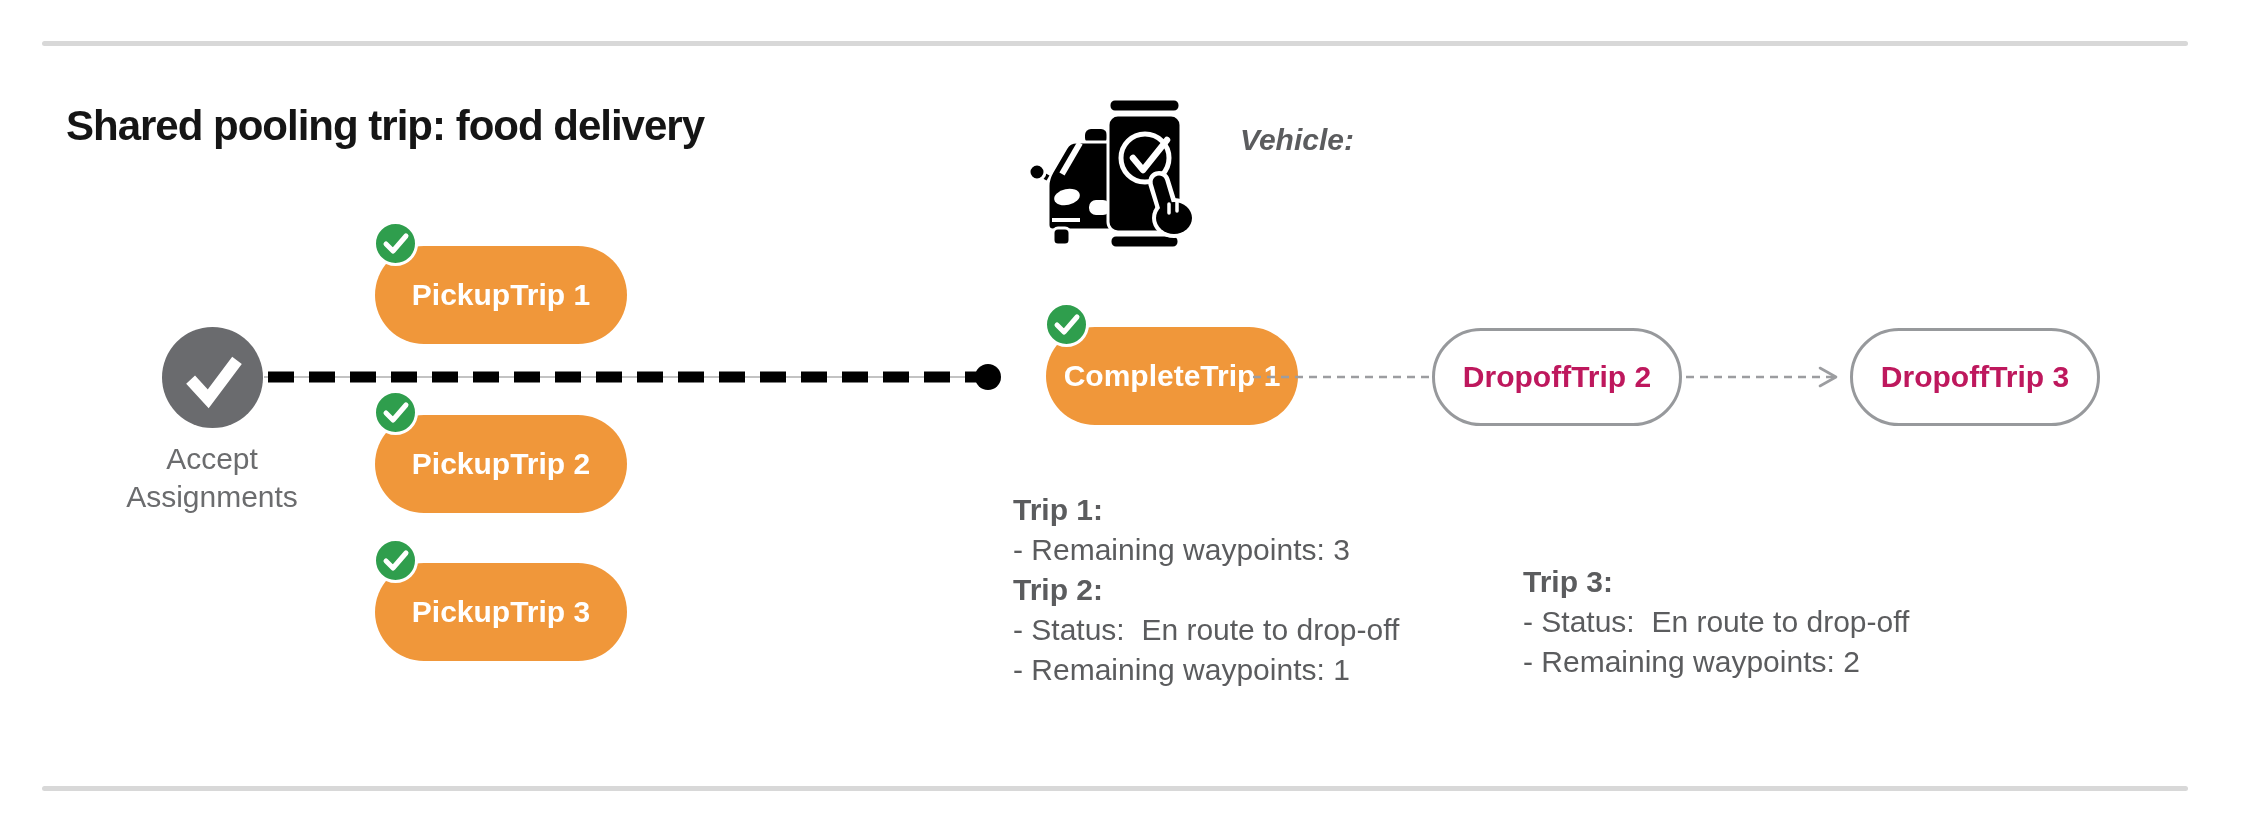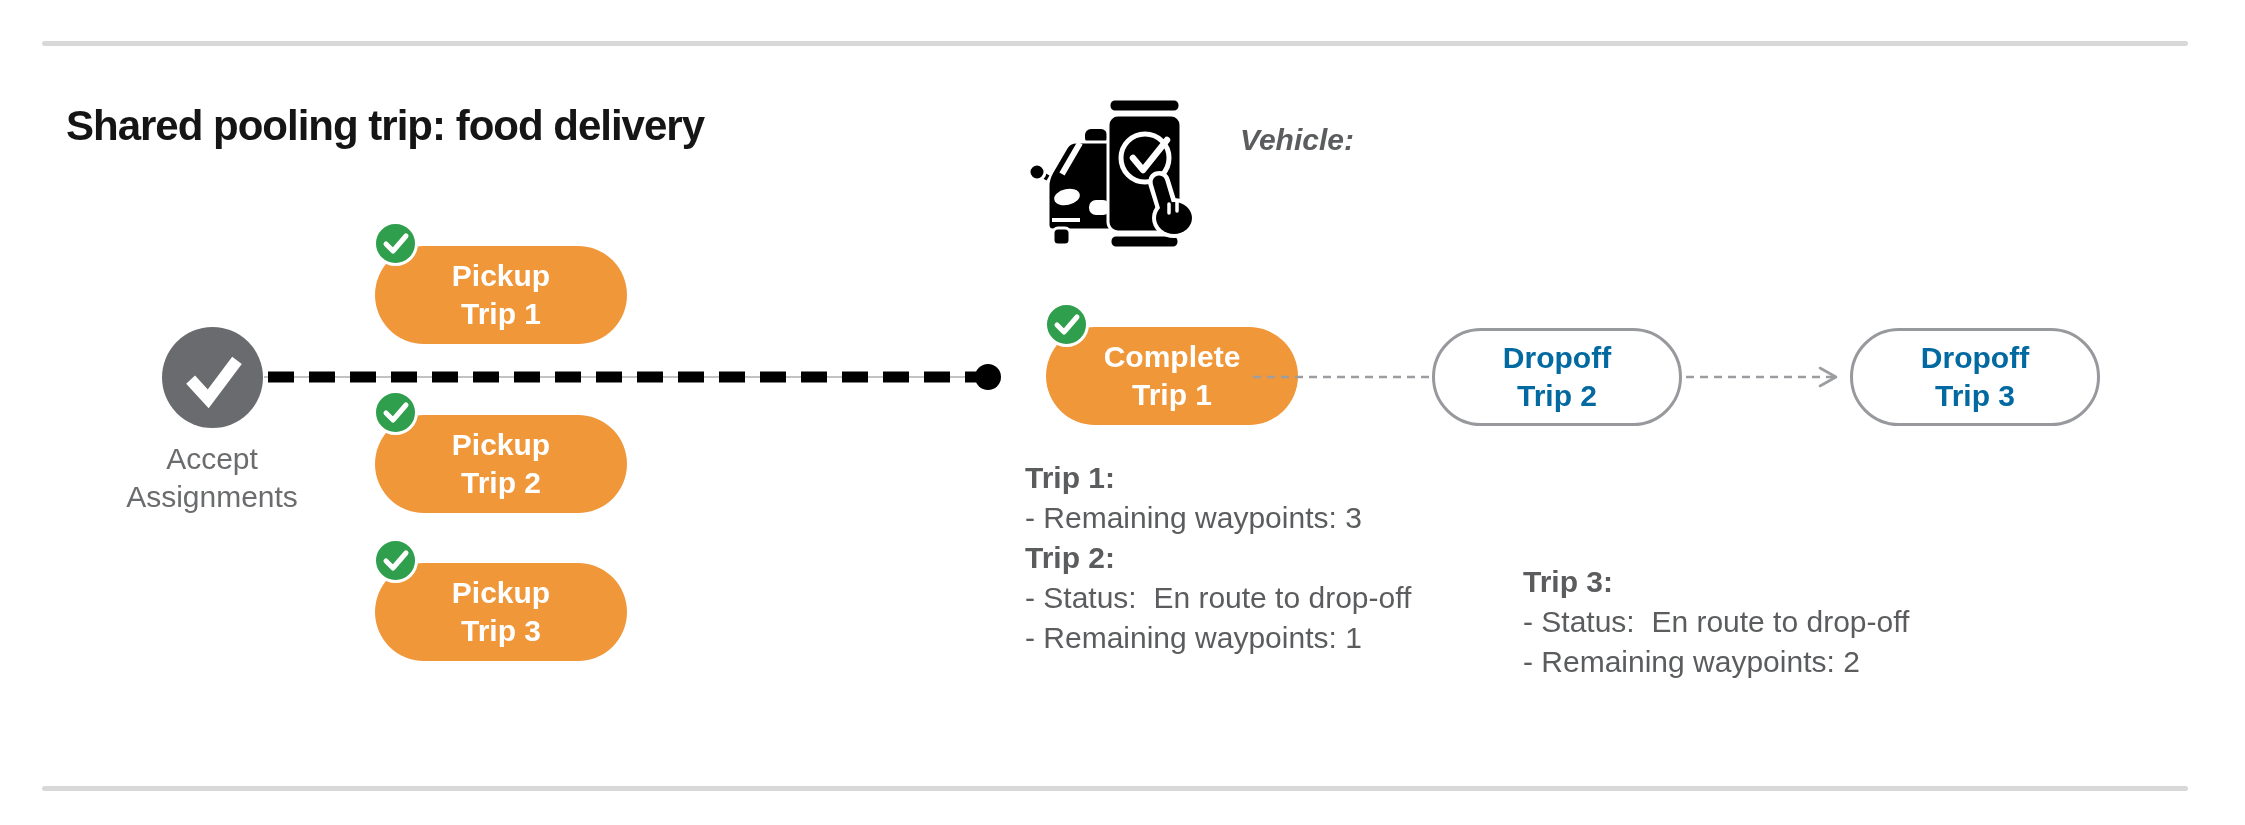--- a/index.html
+++ b/index.html
@@ -13,26 +13,26 @@
     left:66px;top:78px;font-size:42px;font-weight:700;color:#151515;
     letter-spacing:-1px;white-space:nowrap;margin-top:24px;
   }
   .vehicle-text{left:1240px;top:116px;font-size:30px;line-height:48px;color:#5b5c5e;}
   .vehicle-heading{font-weight:700;}
   .vehicle-detail{white-space:pre-wrap;}
   .start-node{left:162px;top:327px;width:101px;height:101px;border-radius:50%;background:#6a6b6e;
     display:flex;align-items:center;justify-content:center;}
   .start-label{left:62px;top:440px;width:300px;text-align:center;font-size:30px;line-height:38px;color:#6b6c6e;}
   .pill{
-    width:252px;height:98px;border-radius:49px;display:flex;flex-direction:column;
+    width:252px;height:98px;border-radius:49px;display:flex;
     align-items:center;justify-content:center;font-size:30px;font-weight:700;line-height:38px;
     box-sizing:border-box;white-space:nowrap;
   }
   .pill.orange{background:#f0973a;color:#ffffff;}
-  .pill.outline{background:#ffffff;border:3px solid #97999c;color:#0369a1;width:250px;}
+  .pill.outline{background:#ffffff;border:3px solid #97999c;color:#be185d;width:250px;}
   .badge{
     position:absolute;left:-2px;top:-25px;width:45px;height:45px;border-radius:50%;
     background:#2f9e4d;border:3px solid #ffffff;box-sizing:border-box;
     display:flex;align-items:center;justify-content:center;
   }
   .trip-block{font-size:30px;line-height:40px;color:#5b5c5e;}
   .trip-heading{font-weight:700;}
   .trip-line{white-space:pre-wrap;}
 </style>
 </head>
@@ -143,21 +143,21 @@
   <svg class="abs" style="left:1684px;top:366px;" width="168" height="22">
     <line x1="2" y1="11" x2="150" y2="11" stroke="#9c9da0" stroke-width="2.6" stroke-dasharray="8 6"></line>
     <polyline points="136,2 152,11 136,20" fill="none" stroke="#9c9da0" stroke-width="2.6" stroke-linecap="round" stroke-linejoin="round"></polyline>
   </svg>
 
   <div class="abs pill outline" style="left:1850px;top:328px;">
     <div>Dropoff</div>
     <div>Trip 3</div>
   </div>
 
-  <div class="abs trip-block" style="left:1013px;top:458px;margin-left:12px;">
+  <div class="abs trip-block" style="left:1013px;top:490px;">
     <div class="trip-heading">Trip 1:</div>
     <div class="trip-line">- Remaining waypoints: 3</div>
     <div class="trip-heading">Trip 2:</div>
     <div class="trip-line">- Status:  En route to drop-off</div>
     <div class="trip-line">- Remaining waypoints: 1</div>
   </div>
 
   <div class="abs trip-block" style="left:1523px;top:562px;">
     <div class="trip-heading">Trip 3:</div>
     <div class="trip-line">- Status:  En route to drop-off</div>

